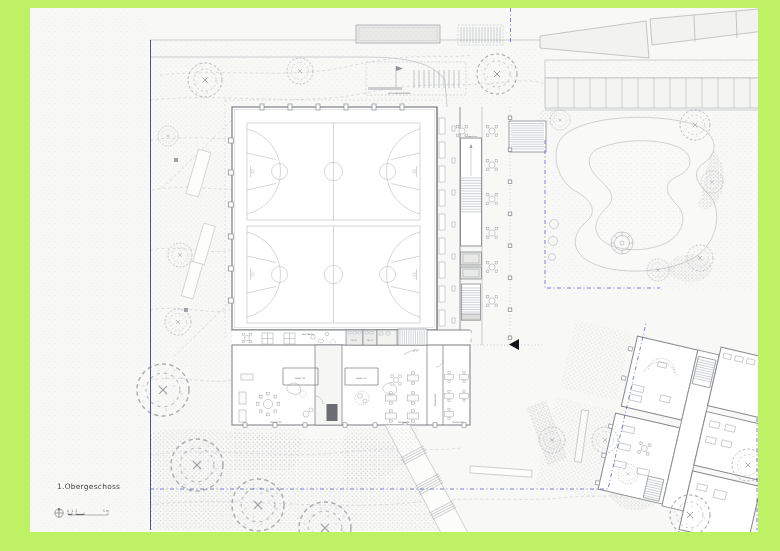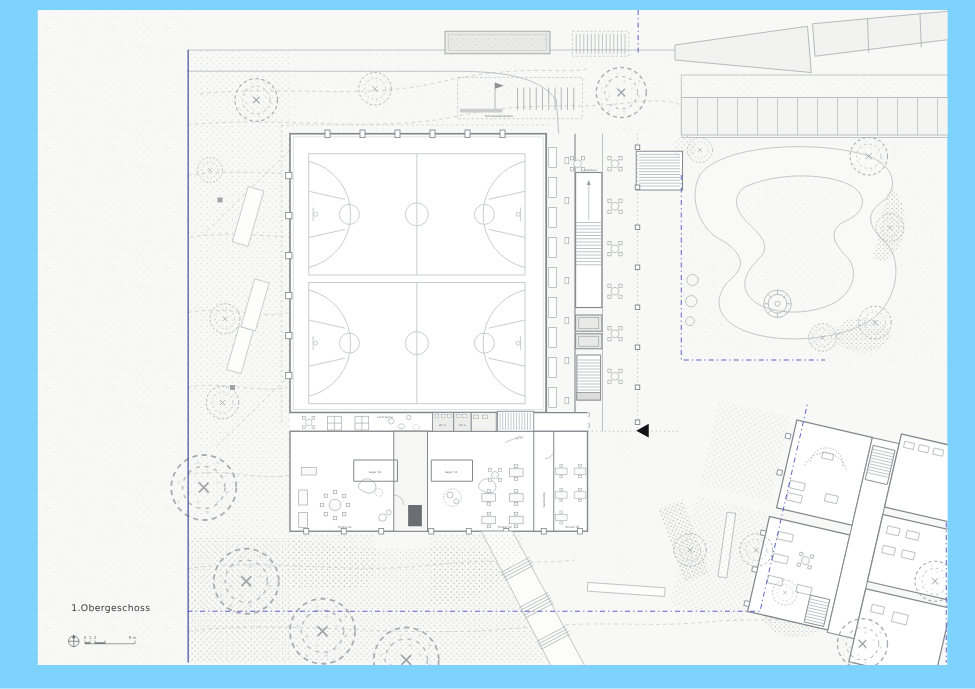--- a/index.html
+++ b/index.html
@@ -1,16 +1,16 @@
 <!DOCTYPE html>
 <html><head>
 <meta charset="utf-8">
 <style>
   html,body{margin:0;padding:0;background:#ffffff;}
-  .page{position:relative;width:780px;height:551px;background:#7dd3fc;overflow:hidden;
+  .page{position:relative;width:780px;height:551px;background:#bef264;overflow:hidden;
         font-family:"DejaVu Sans",sans-serif;}
   svg{display:block;}
   text{font-family:"DejaVu Sans","Liberation Sans",sans-serif;fill:#6a6d71;}
   .title-text{fill:#3f4043;letter-spacing:.3px;}
 </style>
 </head>
 <body>
 
 <div class="page">
 <svg width="780" height="551" viewBox="0 0 780 551">

